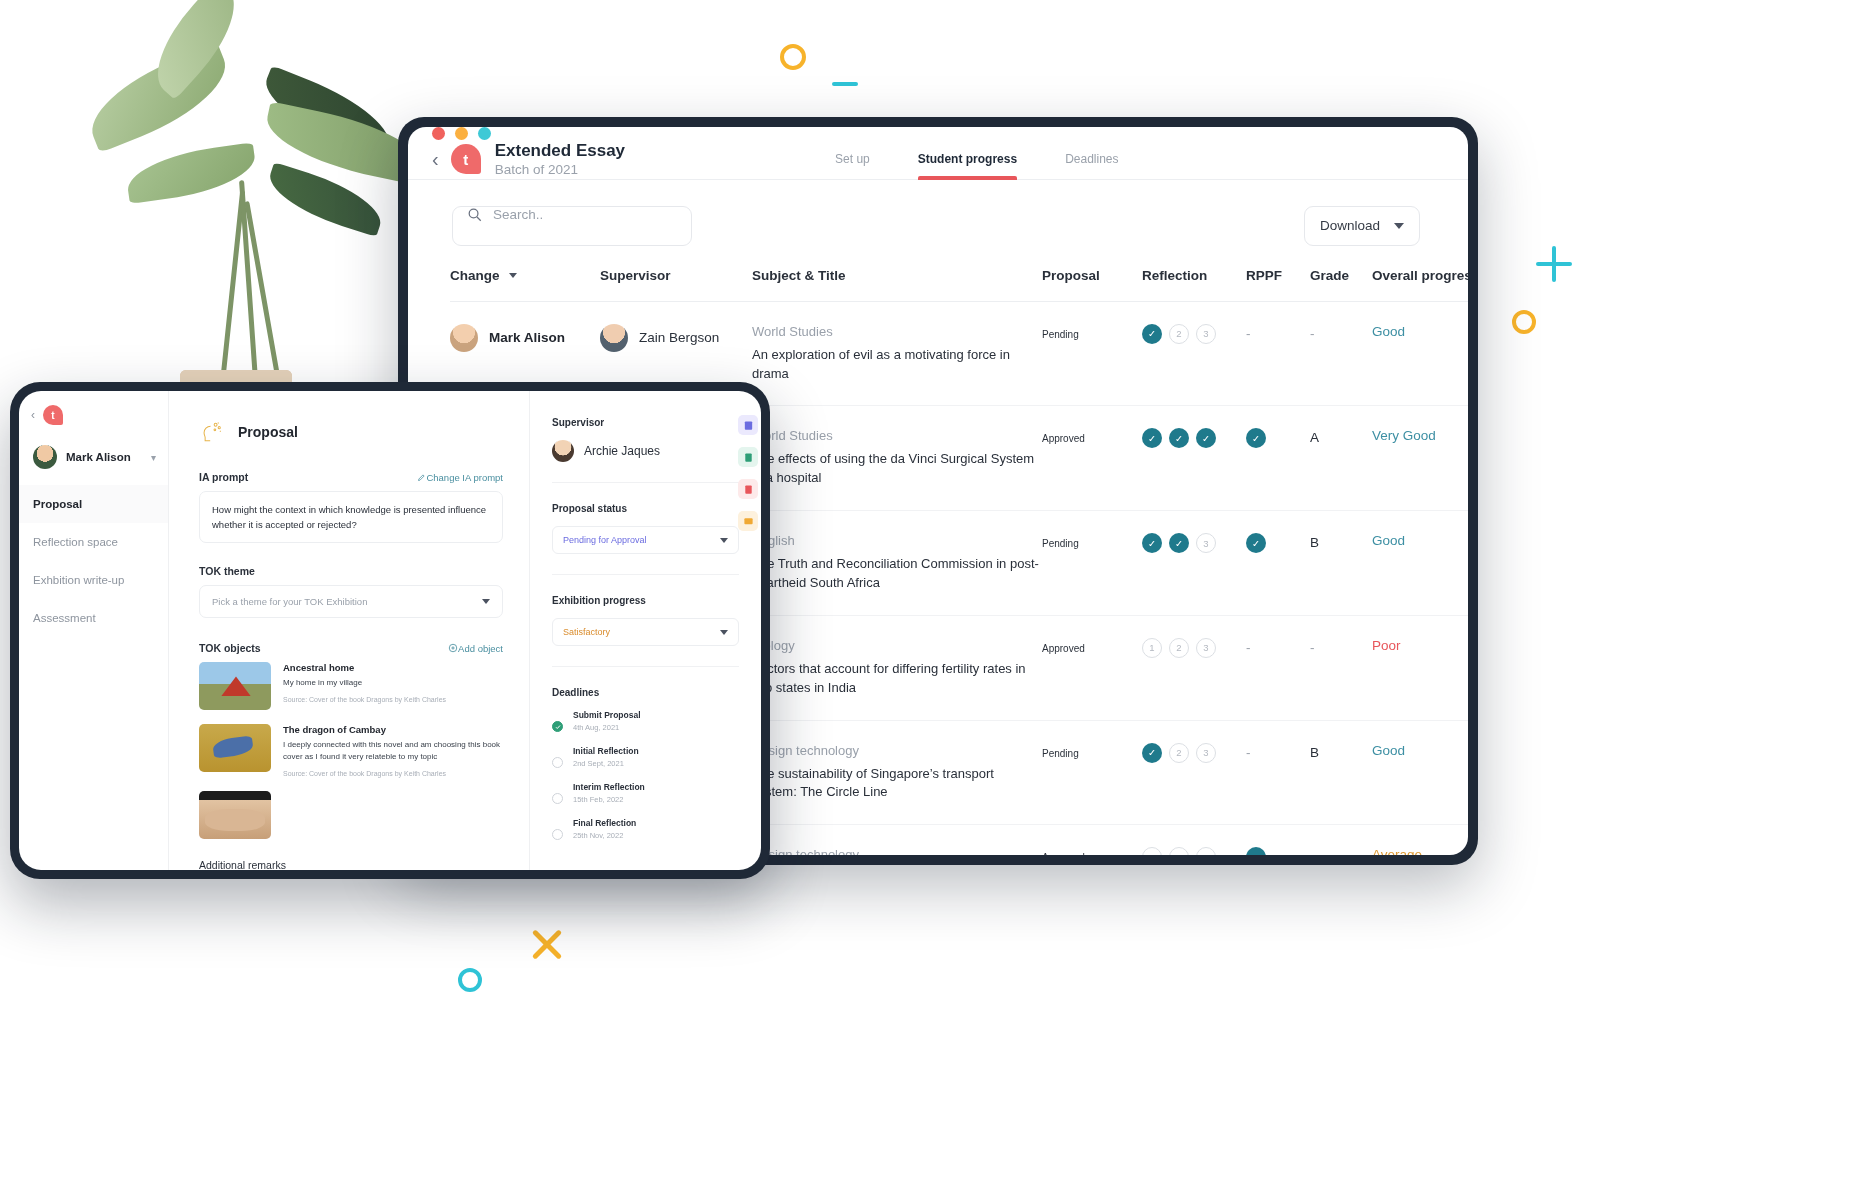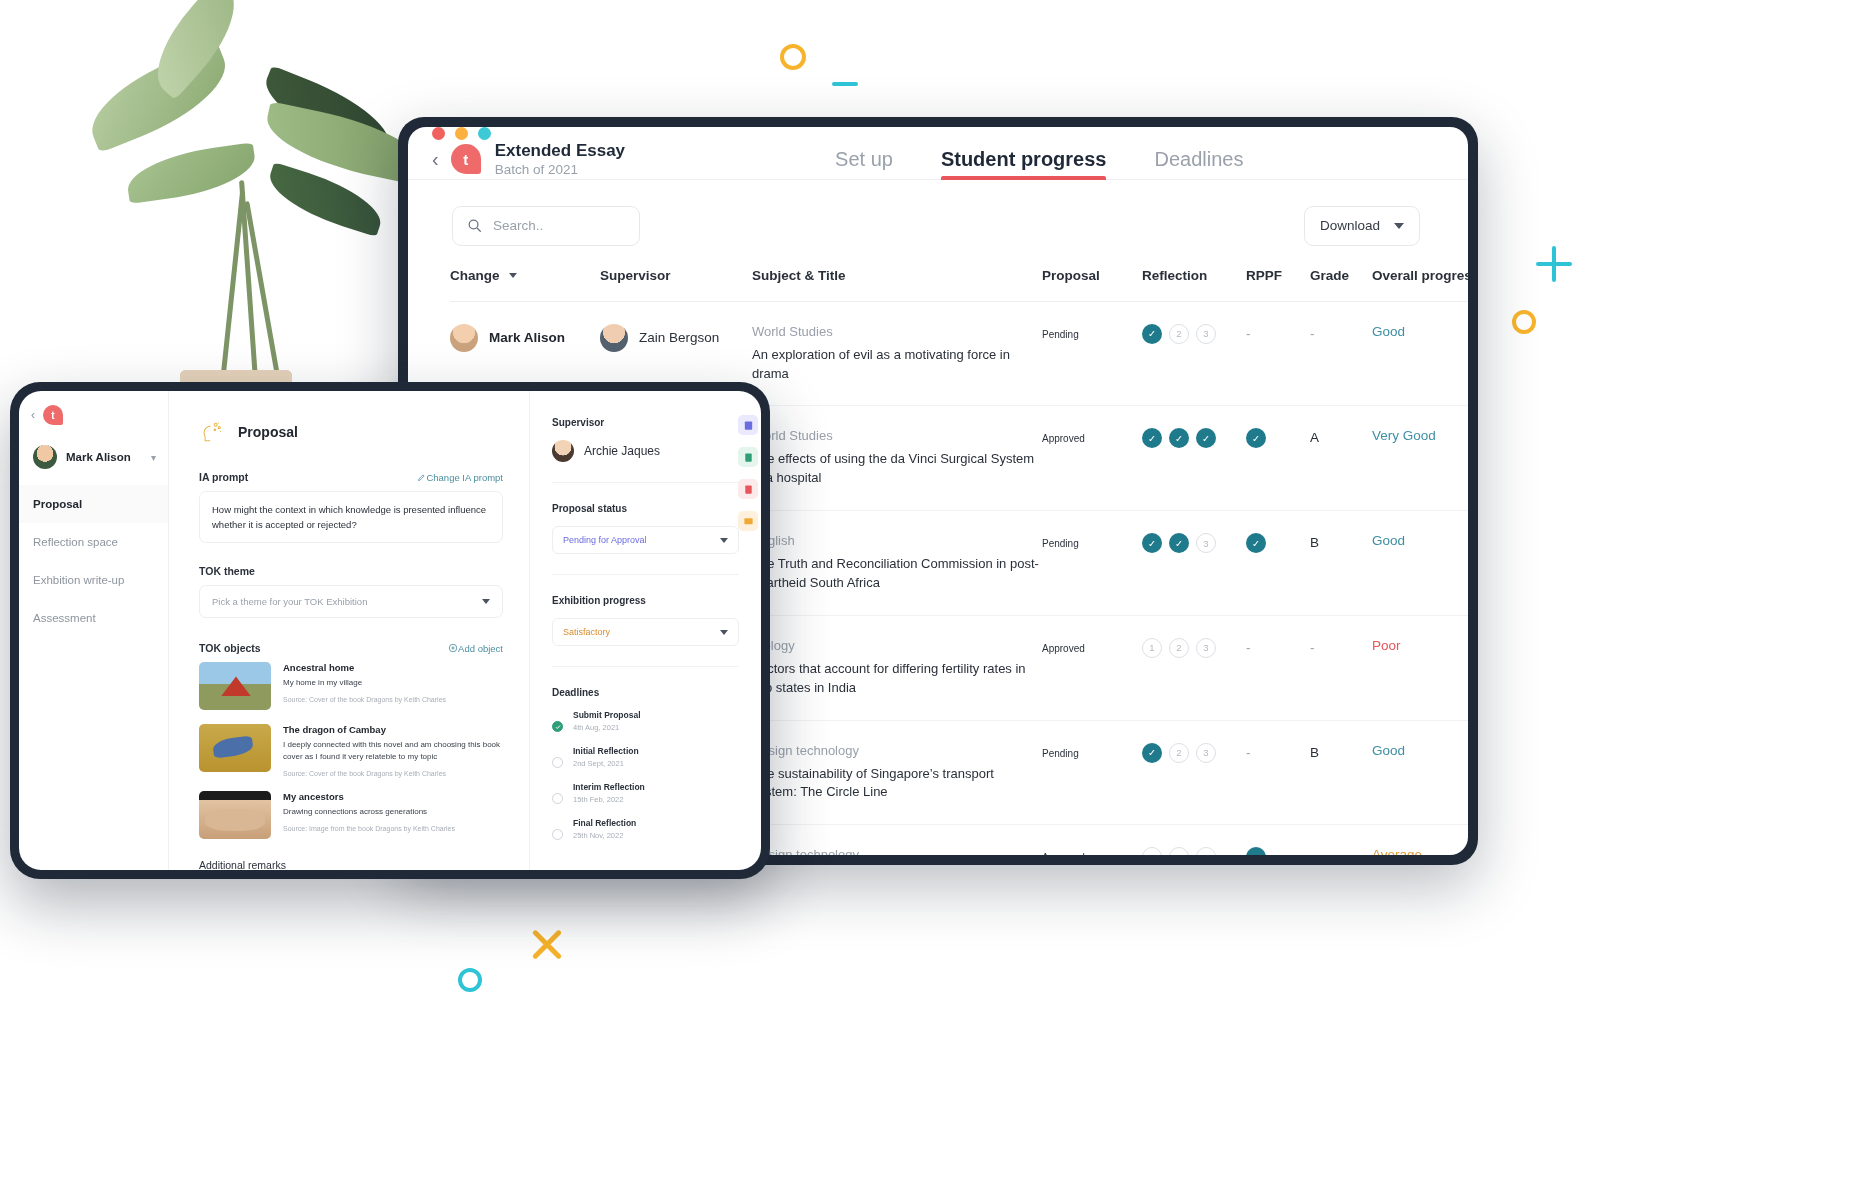--- a/index.html
+++ b/index.html
@@ -59,33 +59,33 @@
   .app-logo {
     width: 30px; height: 30px; background: #ef6a6a; color: #fff;
     border-radius: 50% 50% 10% 50%; display: flex; align-items: center;
     justify-content: center; font-size: 15px; font-weight: 600; margin-right: 14px;
   }
   .app-title { font-size: 17px; font-weight: 700; color: #1f2937; line-height: 1.25; }
   .app-sub { font-size: 13.5px; color: #9aa1ab; line-height: 1.3; }
 
   .tabs { display: flex; gap: 48px; margin-left: 210px; align-self: stretch; align-items: center; }
   .tab {
-    font-size: 20px; color: #9aa1ab; position: relative; height: 100%;
+    font-size: 12px; color: #9aa1ab; position: relative; height: 100%;
     display: flex; align-items: center; cursor: pointer;
   }
   .tab.active { color: #1f2937; font-weight: 700; }
   .tab.active::after {
     content: ""; position: absolute; bottom: -1px; left: 0; right: 0; height: 4px;
     background: #e8565b; border-radius: 2px 2px 0 0;
   }
 
   .toolbar { display: flex; align-items: center; justify-content: space-between; padding: 26px 48px 22px 44px; }
   .search {
-    width: 188px; height: 40px; border: 1px solid #e6e8ec; border-radius: 9px;
-    display: flex; align-items: center; gap: 11px; padding: 0 14px; color: #9aa1ab; font-size: 13.5px;
+    width: 240px; height: 40px; border: 1px solid #e6e8ec; border-radius: 9px;
+    display: flex; align-items: flex-start; gap: 11px; padding: 0 14px; color: #9aa1ab; font-size: 13.5px;
   }
   .download {
     height: 40px; border: 1px solid #e6e8ec; border-radius: 9px; padding: 0 15px;
     display: flex; align-items: center; gap: 14px; font-size: 13.5px; color: #353b45;
   }
   .caret { width: 0; height: 0; border-left: 5px solid transparent; border-right: 5px solid transparent; border-top: 6px solid #4b5260; }
   .caret.sm { border-left-width: 4px; border-right-width: 4px; border-top-width: 5px; }
 
   table.progress { width: calc(100% - 86px); margin: 0 42px; border-collapse: collapse; table-layout: fixed; }
   table.progress th {
@@ -595,25 +595,20 @@
               </span>
               <span class="tok-body">
                 <span class="tok-name" style="display:block">The dragon of Cambay</span>
                 <span class="tok-desc" style="display:block">I deeply connected with this novel and am choosing this book cover as I found it very relateble to my topic</span>
                 <span class="tok-src" style="display:block">Source: Cover of the book Dragons by Keith Charles</span>
               </span>
             </div>
             <div class="tok-obj">
               <span class="tok-thumb" style="position:relative;background:linear-gradient(180deg,#1c1c1c 0%, #1c1c1c 18%, #e2c3a2 19%, #c79f78 100%)">
                 <span style="position:absolute;left:6px;top:18px;width:60px;height:22px;background:#d9b694;border-radius:40%;"></span>
-              </span>
-              <span class="tok-body">
-                <span class="tok-name" style="display:block">My ancestors</span>
-                <span class="tok-desc" style="display:block">Drawing connections across generations</span>
-                <span class="tok-src" style="display:block">Source: Image from the book Dragons by Keith Charles</span>
               </span>
             </div>
           </div>
 
         <div class="frem-title">Additional remarks</div>
 
       </div>
 
       <div class="fright">
         <div class="fr-label">Supervisor</div>

